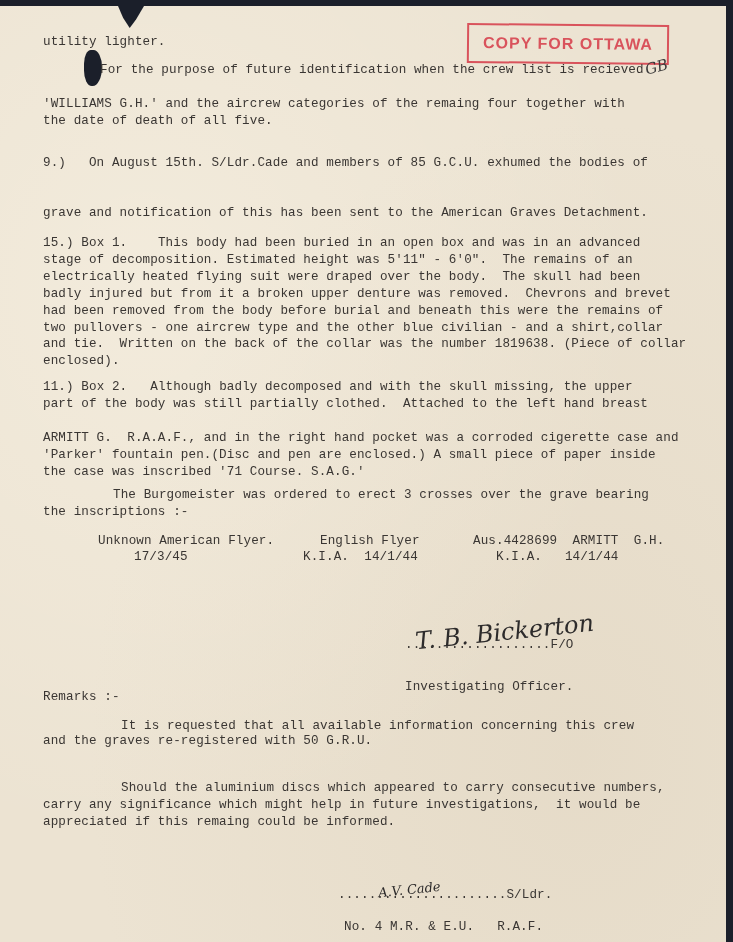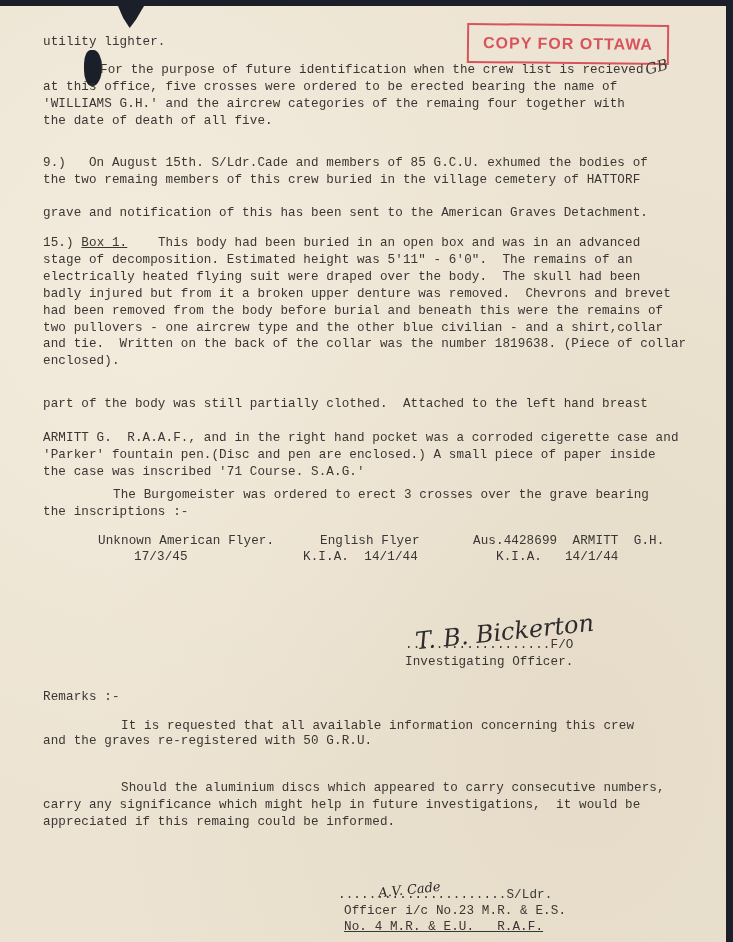--- a/index.html
+++ b/index.html
@@ -36,21 +36,21 @@
     }
     .stamp span {
       font-family:"Liberation Sans", "DejaVu Sans", sans-serif;
       font-weight:bold; font-size:16px; color:#d9535c; letter-spacing:1px;
     }
     .initials {
       position:absolute; left:645px; top:52px;
       font-family:"DejaVu Serif", serif; font-style:italic; font-size:15px;
       color:#3b3a3a; transform:rotate(-15deg);
     }
-    .u { text-decoration:underline; }
+    .u { }
     .sig {
       position:absolute; font-family:"DejaVu Serif", serif; font-style:italic;
       color:#2d2b2b;
     }
     .sig1 { left:415px; top:612px; font-size:24px; transform:rotate(-6deg); }
     .sig2 { left:378px; top:876px; font-size:13px; transform:rotate(-6deg); }
   </style>
 </head>
 <body>
 
@@ -58,60 +58,58 @@
   <div class="tear"></div>
   <div class="hole"></div>
 
   <div class="stamp">
     <span>COPY FOR OTTAWA</span>
   </div>
   <div class="initials">GB</div>
 
   <div class="line" style="left:43px;top:29px">utility lighter.</div>
   <div class="line" style="left:100px;top:57px">For the purpose of future identification when the crew list is recieved</div>
-  <div class="line" style="left:43px;top:74px">at this office, five crosses were ordered to be erected bearing the name of</div>
   <div class="line" style="left:43px;top:91px">'WILLIAMS G.H.' and the aircrew categories of the remaing four together with</div>
   <div class="line" style="left:43px;top:108px">the date of death of all five.</div>
 
   <div class="line" style="left:43px;top:150px">9.)   On August 15th. S/Ldr.Cade and members of 85 G.C.U. exhumed the bodies of</div>
-  <div class="line" style="left:43px;top:167px">the two remaing members of this crew buried in the village cemetery of HATTORF</div>
   <div class="line" style="left:43px;top:200px">grave and notification of this has been sent to the American Graves Detachment.</div>
 
   <div class="line" style="left:43px;top:230px"><span>15.)</span> <span class="u">Box 1.</span><span>    This body had been buried in an open box and was in an advanced</span></div>
   <div class="line" style="left:43px;top:247px">stage of decomposition. Estimated height was 5'11" - 6'0".  The remains of an</div>
   <div class="line" style="left:43px;top:264px">electrically heated flying suit were draped over the body.  The skull had been</div>
   <div class="line" style="left:43px;top:281px">badly injured but from it a broken upper denture was removed.  Chevrons and brevet</div>
   <div class="line" style="left:43px;top:315px">two pullovers - one aircrew type and the other blue civilian - and a shirt,collar</div>
   <div class="line" style="left:43px;top:298px">had been removed from the body before burial and beneath this were the remains of</div>
   <div class="line" style="left:43px;top:331px">and tie.  Written on the back of the collar was the number 1819638. (Piece of collar</div>
   <div class="line" style="left:43px;top:348px">enclosed).</div>
 
+  <div class="line" style="left:43px;top:374px"><span>11.)</span> <span class="u">Box 2.</span><span>   Although badly decomposed and with the skull missing, the upper</span></div>
   <div class="line" style="left:43px;top:391px">part of the body was still partially clothed.  Attached to the left hand breast</div>
   <div class="line" style="left:43px;top:425px">ARMITT G.  R.A.A.F., and in the right hand pocket was a corroded cigerette case and</div>
   <div class="line" style="left:43px;top:442px">'Parker' fountain pen.(Disc and pen are enclosed.) A small piece of paper inside</div>
   <div class="line" style="left:43px;top:459px">the case was inscribed '71 Course. S.A.G.'</div>
 
   <div class="line" style="left:113px;top:482px">The Burgomeister was ordered to erect 3 crosses over the grave bearing</div>
   <div class="line" style="left:43px;top:499px">the inscriptions :-</div>
 
   <div class="line" style="left:98px;top:528px">Unknown American Flyer.</div>
   <div class="line" style="left:134px;top:544px">17/3/45</div>
   <div class="line" style="left:320px;top:528px">English Flyer</div>
   <div class="line" style="left:303px;top:544px">K.I.A.  14/1/44</div>
   <div class="line" style="left:473px;top:528px">Aus.4428699  ARMITT  G.H.</div>
   <div class="line" style="left:496px;top:544px">K.I.A.   14/1/44</div>
 
   <div class="sig sig1">T. B. Bickerton</div>
   <div class="line" style="left:405px;top:632px">...................F/O</div>
-  <div class="line" style="left:405px;top:649px">Investigating Officer.</div>
+  <div class="line" style="left:405px;top:674px">Investigating Officer.</div>
 
   <div class="line" style="left:43px;top:684px">Remarks :-</div>
   <div class="line" style="left:121px;top:713px">It is requested that all available information concerning this crew</div>
   <div class="line" style="left:43px;top:728px">and the graves re-registered with 50 G.R.U.</div>
   <div class="line" style="left:121px;top:775px">Should the aluminium discs which appeared to carry consecutive numbers,</div>
   <div class="line" style="left:43px;top:792px">carry any significance which might help in future investigations,  it would be</div>
   <div class="line" style="left:43px;top:809px">appreciated if this remaing could be informed.</div>
 
   <div class="sig sig2">A.V. Cade</div>
   <div class="line" style="left:338px;top:882px">......................S/Ldr.</div>
-  <div class="line" style="left:344px;top:898px">Officer i/c No.23 M.R. &amp; E.S.</div>
   <div class="line u" style="left:344px;top:914px">No. 4 M.R. &amp; E.U.   R.A.F.</div>
 </div>
 
 </body></html>

